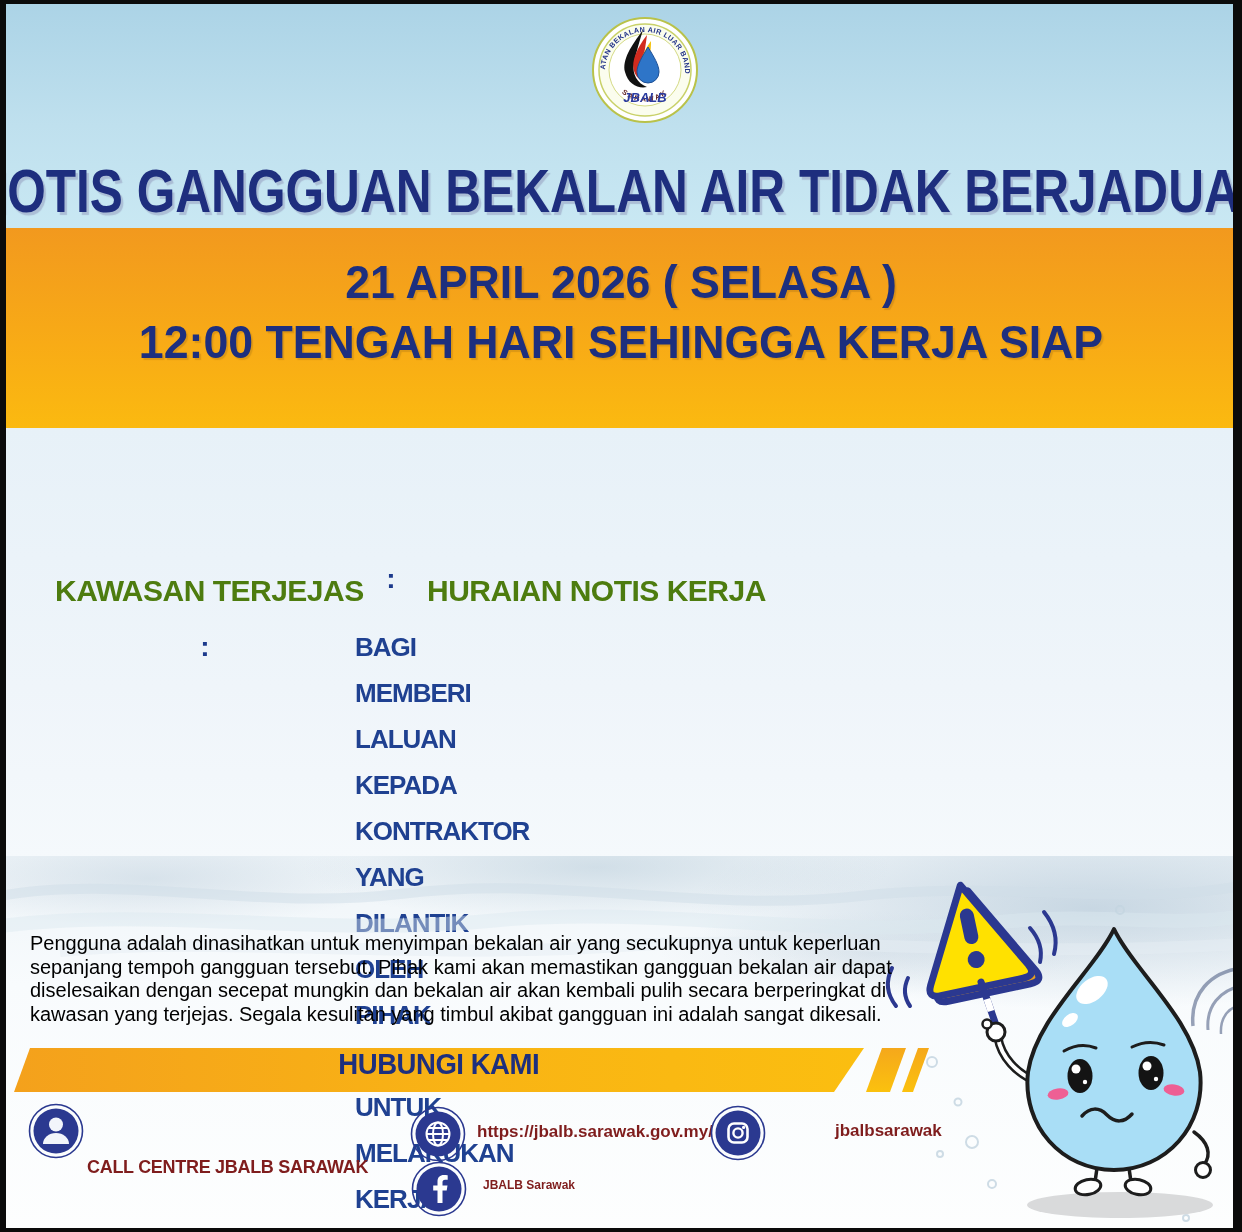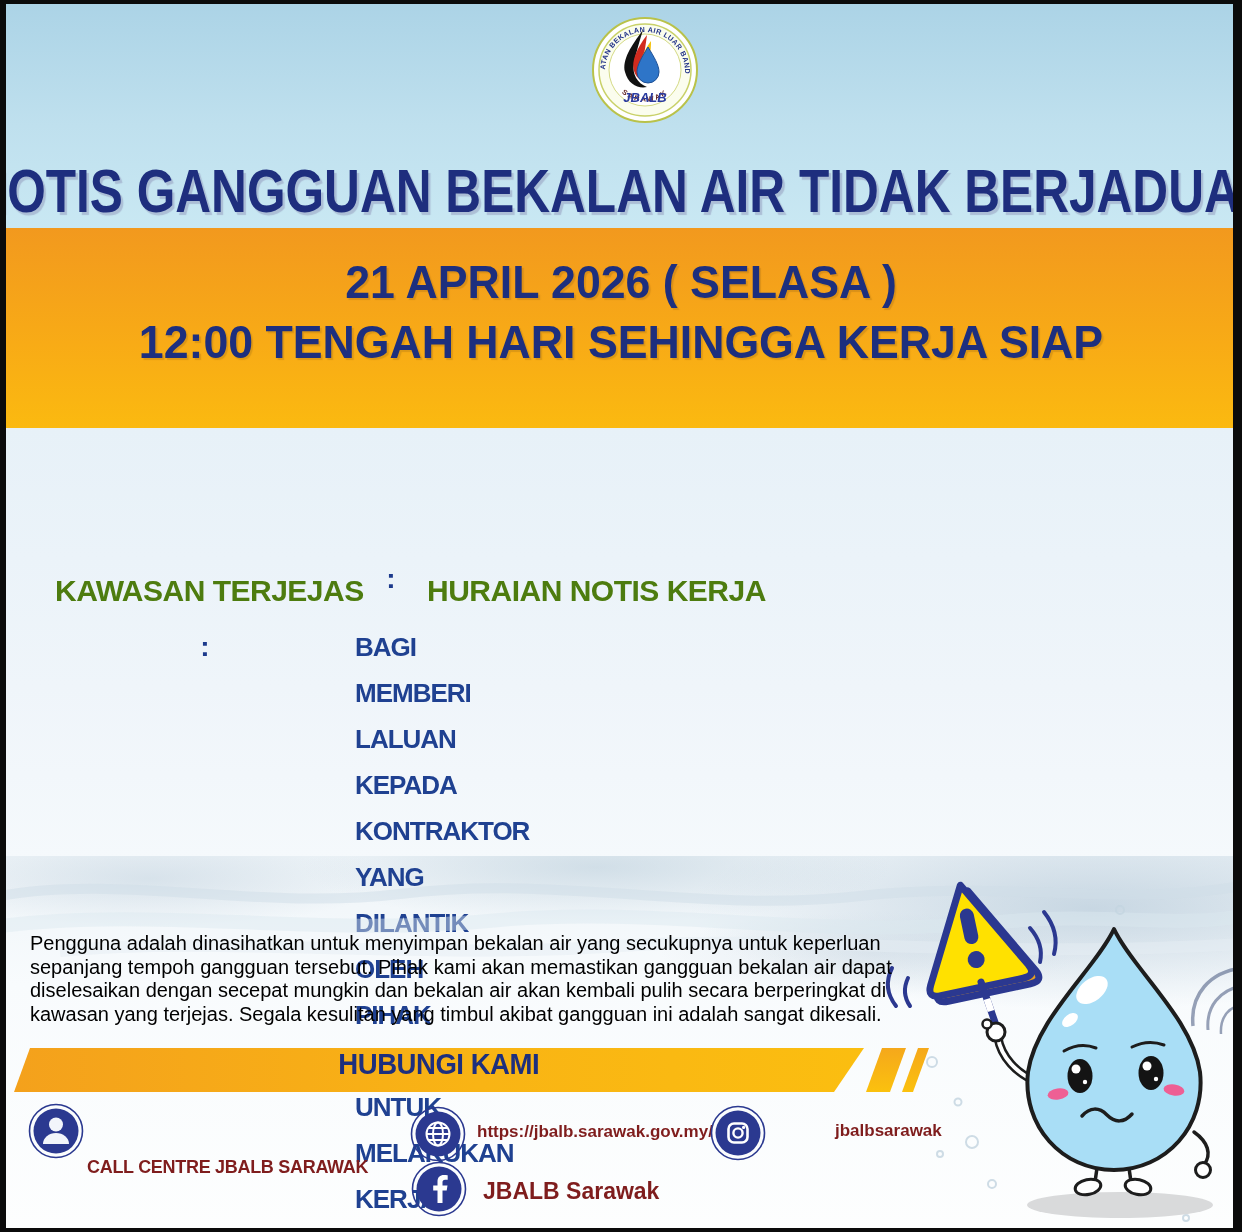--- a/index.html
+++ b/index.html
@@ -107,21 +107,21 @@
   .stripe-2{left:910px;width:11px;}
 
   
   .icon{position:absolute;z-index:7;}
   .contact-text{
     position:absolute;z-index:7;font-weight:bold;color:#7f1d1d;white-space:pre;
   }
   .call-block{left:87px;top:1100px;font-size:18px;line-height:27px;letter-spacing:-.3px;}
   .website-text{left:477px;top:1122px;font-size:17px;}
   .instagram-text{left:795px;top:1121px;font-size:17px;margin-left:40px;}
-  .facebook-text{left:483px;top:1178px;font-size:23px;}
+  .facebook-text{left:483px;top:1178px;font-size:12px;}
 
   .mascot{position:absolute;left:870px;top:850px;width:372px;height:382px;z-index:4;}
   .decor{position:absolute;z-index:3;}
 </style>
 </head>
 <body>
 
 <div class="page">
 
   <div class="header"></div>

